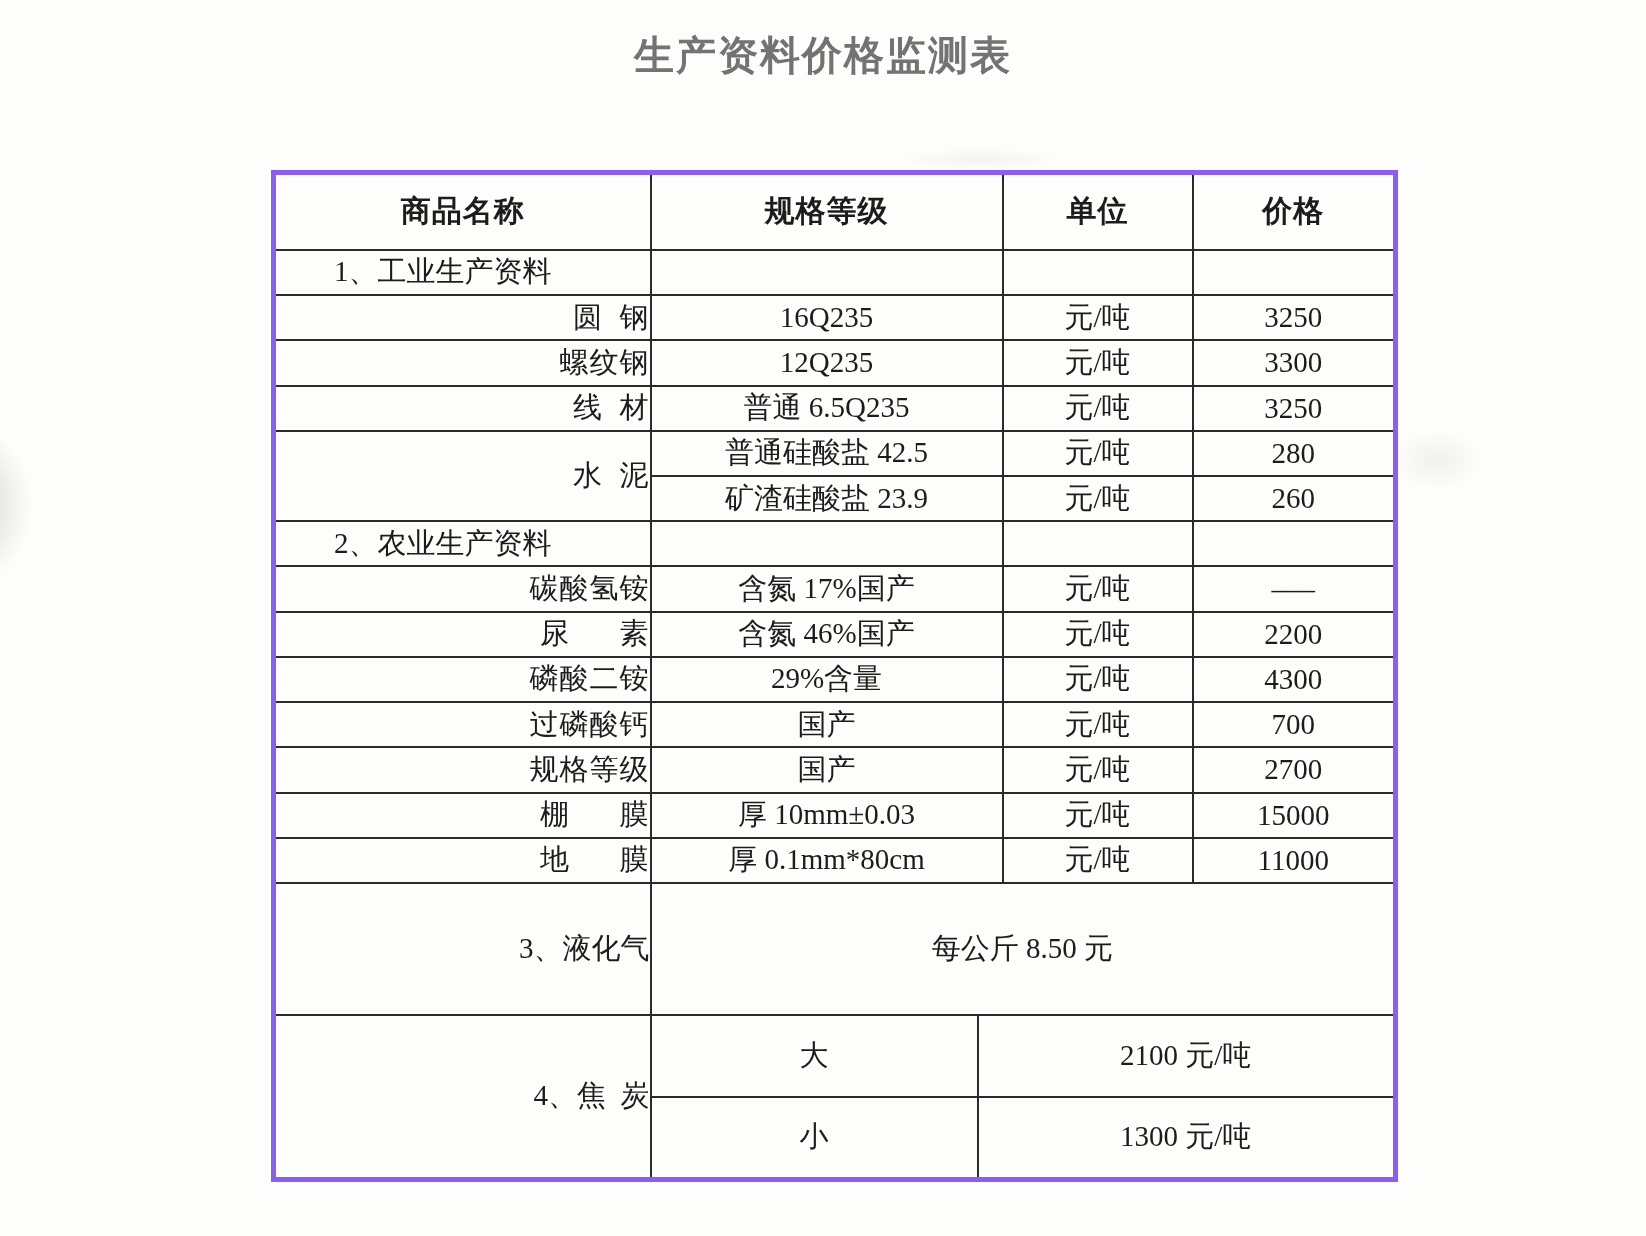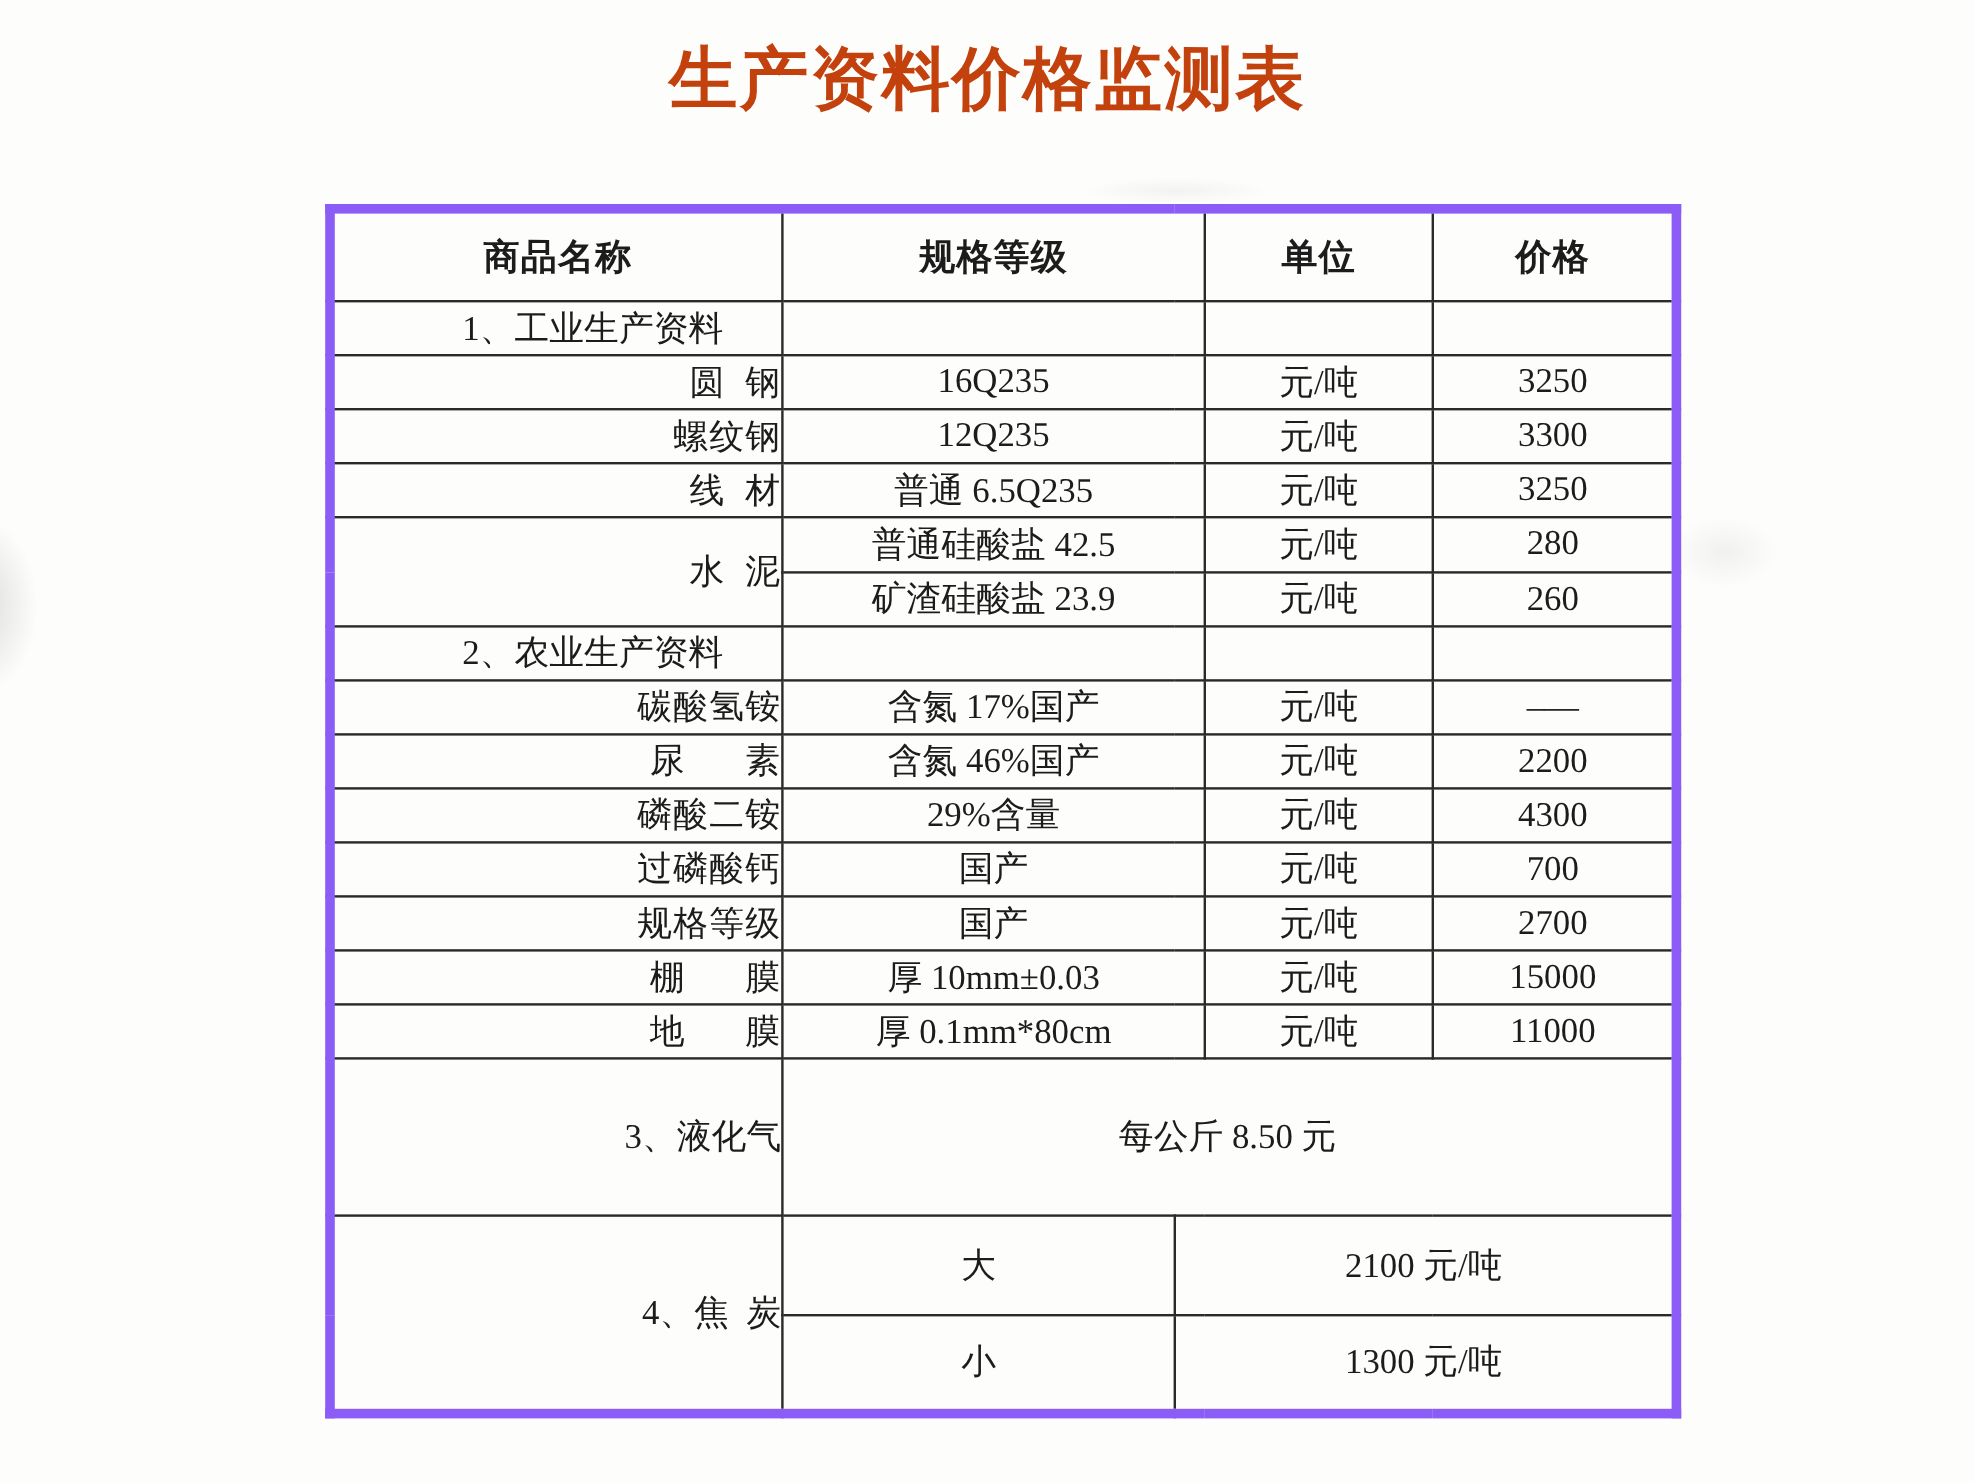--- a/index.html
+++ b/index.html
@@ -21,45 +21,45 @@
     left:1392px;top:430px;width:90px;height:60px;
     background:radial-gradient(ellipse at center, rgba(150,150,150,.12), rgba(150,150,150,0) 70%);
   }
   .smudge-top{
     left:900px;top:148px;width:160px;height:22px;
     background:radial-gradient(ellipse at center, rgba(150,150,150,.10), rgba(150,150,150,0) 70%);
   }
   .doc-title{
     position:absolute;left:0;top:28px;width:100%;
     text-align:center;
-    font-size:57px;font-weight:700;
+    font-size:40px;font-weight:700;
     letter-spacing:2px;
-    color:#c2410c;
+    color:#737373;
   }
   table.price-table{
     position:absolute;left:271px;top:170px;
     width:1122px;height:1012px;
     border-collapse:collapse;table-layout:fixed;
-    border:8px solid #8b5cf6;
+    border:5px solid #8b5cf6;
   }
   .price-table td{
     border:2px solid #2a2a2a;
     padding:0;
     font-size:29px;
     text-align:center;
     vertical-align:middle;
     white-space:pre;
     overflow:hidden;
   }
   .price-table tr.hdr{height:77px;}
   .price-table tr.r{height:45px;}
   .price-table tr.lpg{height:131px;}
   .price-table tr.coke{height:82px;}
   .price-table td.h{font-weight:700;font-size:30px;letter-spacing:1px;}
-  .price-table td.section{text-align:center;padding-left:58px;}
+  .price-table td.section{text-align:left;padding-left:58px;}
   .price-table td.indent{text-align:right;padding-left:112px;}
   .price-table td.namec{letter-spacing:1px;text-align:right;}
 </style>
 </head>
 <body>
 
 <div class="page">
 
   <div class="smudge smudge-left"></div>
   <div class="smudge smudge-right"></div>

